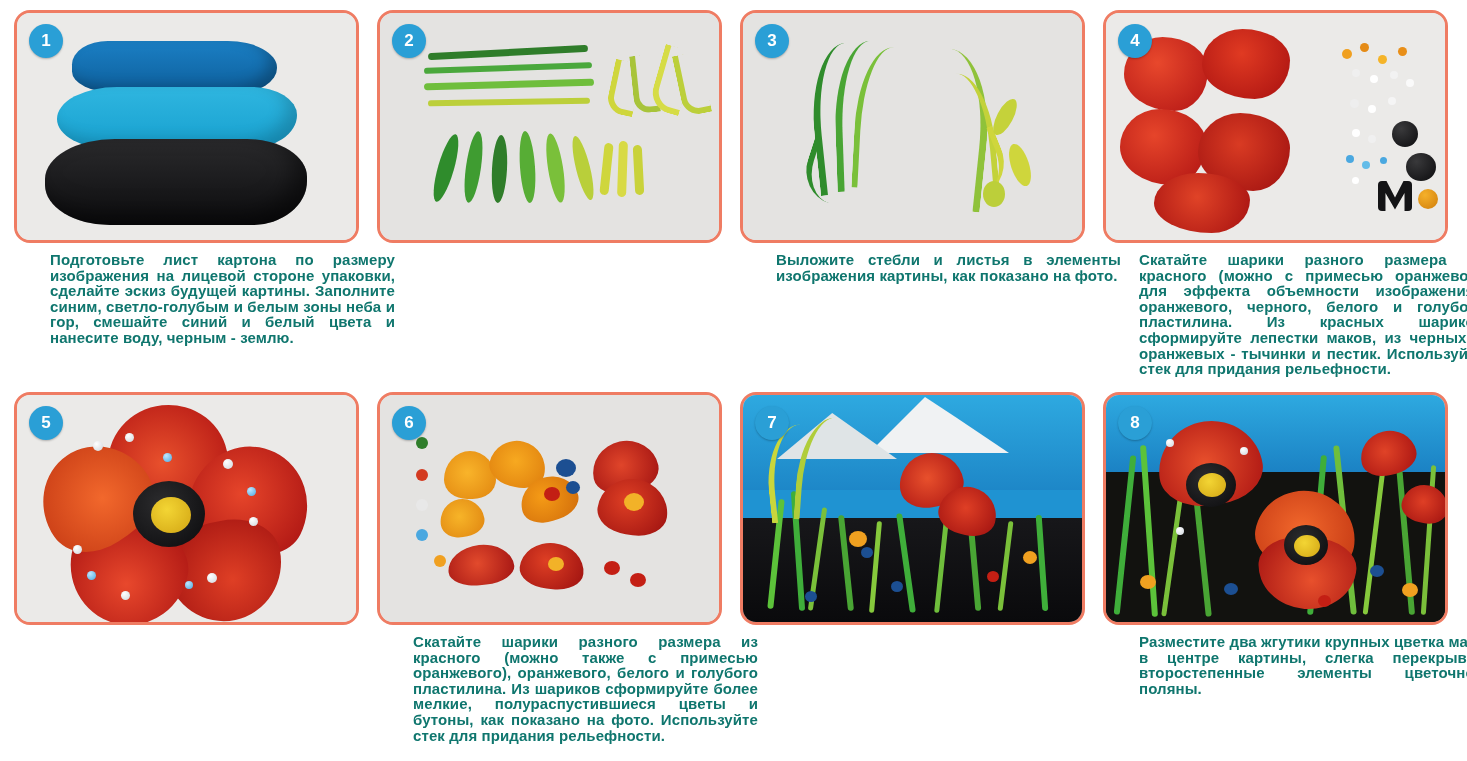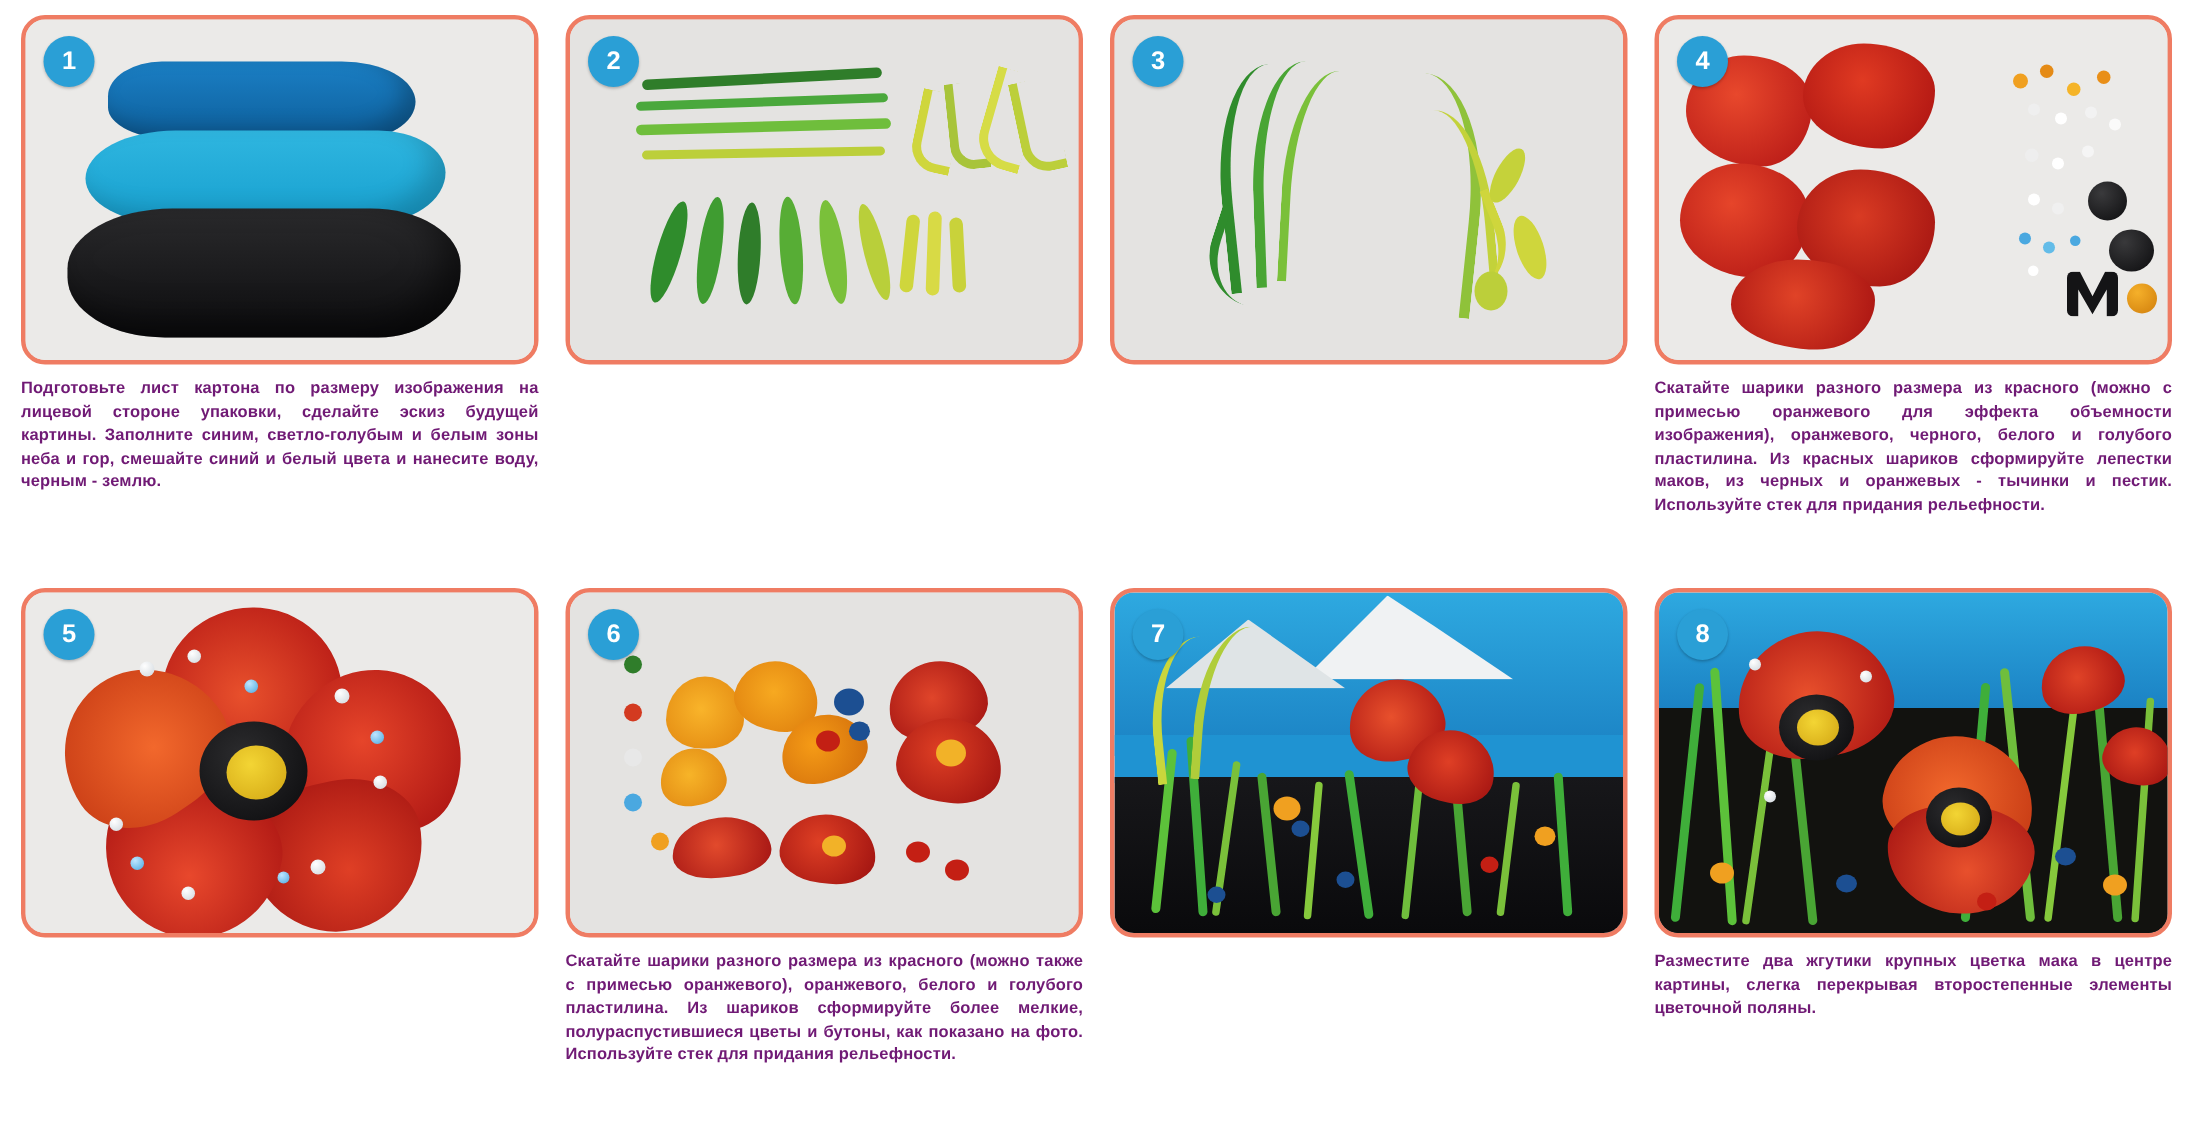--- a/index.html
+++ b/index.html
@@ -64,28 +64,29 @@
     display: flex;
     align-items: center;
     justify-content: center;
     z-index: 40;
     box-shadow: 0 1px 2px rgba(0,0,0,0.25);
     font-family: "Liberation Sans", sans-serif;
   }
   .caption {
     margin-top: 9px;
     width: 345px;
-    font-size: 11px;
+    font-size: 15px;
     line-height: 15.6px;
-    color: #701a75;
+    color: #0f766e;
     text-align: justify;
     font-weight: bold;
     letter-spacing: 0.1px;
     font-family: "Liberation Sans", sans-serif;
     hyphens: manual;
+    margin-left: 36px;
   }
 
   
   .bg-gray { position:absolute; inset:0; background:#ebeae8; }
   .bg-gray2 { position:absolute; inset:0; background:#e4e3e1; }
 
   
   .s1-blue1 {
     position:absolute; left:55px; top:28px; width:205px; height:52px;
     background: linear-gradient(180deg,#1b7fc4,#0d5f9c);
@@ -187,20 +188,21 @@
           <div class="stem" style="left:62px;top:130px;width:50px;height:60px;border-left:6px solid #2f8c2c;border-radius:0 0 0 60%;transform:rotate(18deg);"></div>
           <div class="stem" style="left:168px;top:36px;width:70px;height:160px;border-right:7px solid #8fc23a;border-radius:0 60% 0 0;transform:rotate(6deg);"></div>
           <div class="stem" style="left:196px;top:60px;width:50px;height:130px;border-right:6px solid #c3d23a;border-radius:0 60% 0 0;transform:rotate(-5deg);"></div>
           <div class="stem" style="left:210px;top:120px;width:46px;height:60px;border-right:6px solid #cfd63c;border-radius:0 0 60% 0;transform:rotate(-22deg);"></div>
           <div class="leaf" style="left:254px;top:84px;width:16px;height:40px;background:#c5d23a;border-radius:50%;transform:rotate(28deg);"></div>
           <div class="leaf" style="left:268px;top:130px;width:18px;height:44px;background:#cfd63c;border-radius:50%;transform:rotate(-18deg);"></div>
           <div class="leaf" style="left:240px;top:168px;width:22px;height:26px;background:#bccf3a;border-radius:50%;"></div>
         </div>
         <div class="badge">3</div>
       </div>
+      <div class="caption">Выложите стебли и листья в элементы изображения картины, как показано на фото.</div>
     </div>
 
     <div class="cell" style="padding-right:0;">
       <div class="photo-wrap">
         <div class="photo">
           <div class="bg-gray"></div>
           <div class="petal4" style="left:18px;top:24px;width:84px;height:74px;background:radial-gradient(circle at 40% 35%,#e8482c,#b21414);"></div>
           <div class="petal4" style="left:96px;top:16px;width:88px;height:70px;background:radial-gradient(circle at 45% 35%,#e03a22,#a81010);"></div>
           <div class="petal4" style="left:14px;top:96px;width:86px;height:76px;background:radial-gradient(circle at 40% 35%,#e6452a,#ae1212);"></div>
           <div class="petal4" style="left:92px;top:100px;width:92px;height:78px;background:radial-gradient(circle at 45% 40%,#d93b23,#9d0f0f);"></div>

